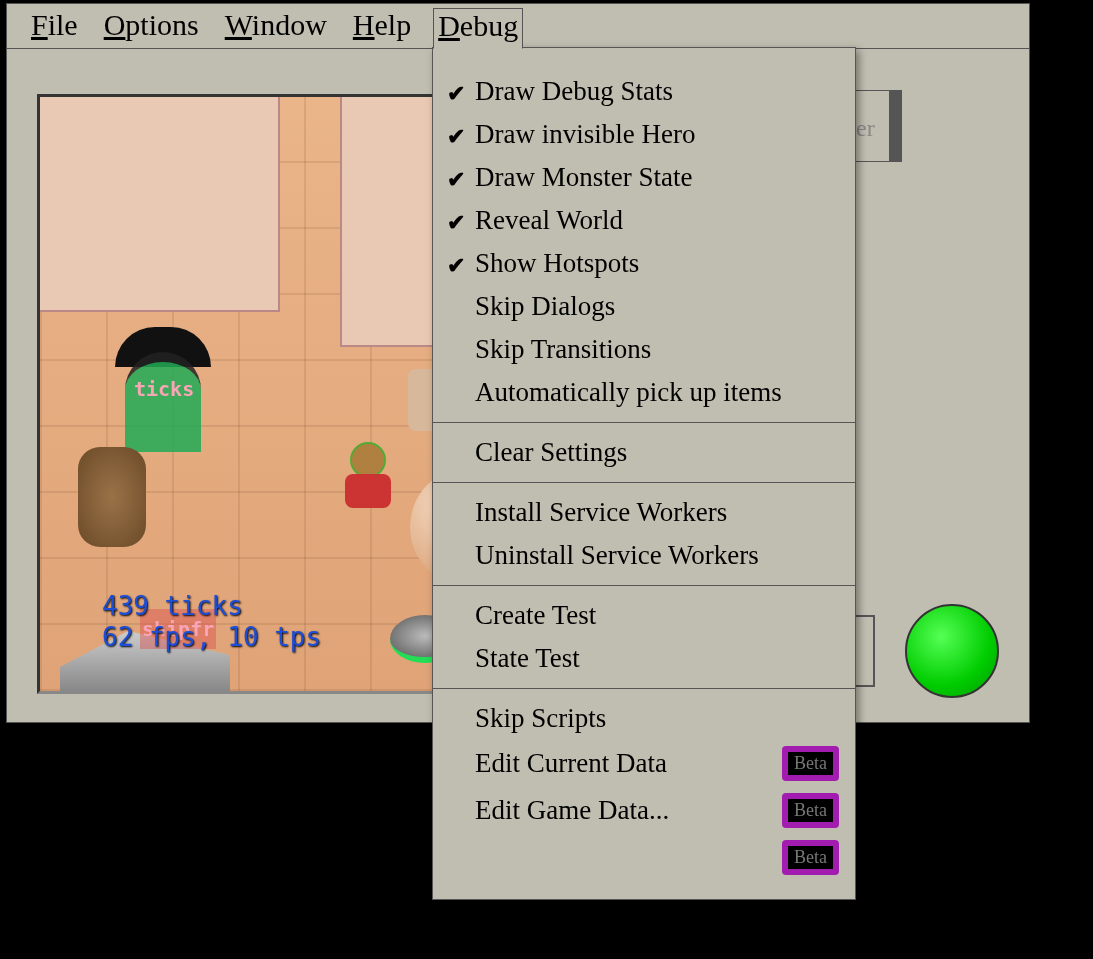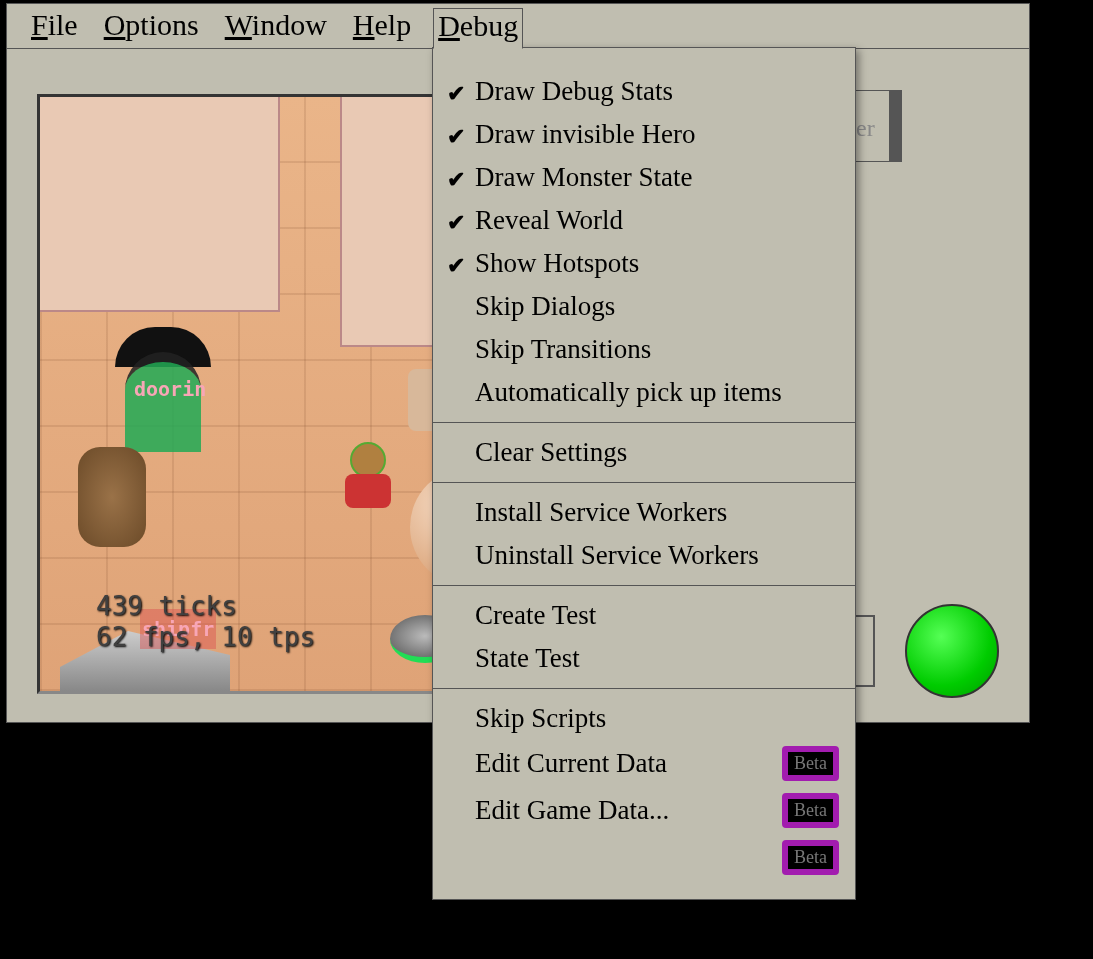--- a/index.html
+++ b/index.html
@@ -103,22 +103,22 @@
     background: radial-gradient(#bbb, #555);
     border-radius: 50%;
     border-bottom: 6px solid #2d5;
   }
   .hotspot-label {
     position: absolute; font-family: monospace; font-size: 20px; font-weight: bold;
   }
   .hotspot-doorin { left: 94px; top: 280px; color: #f8a6b6; }
   .hotspot-shipfr { left: 100px; top: 512px; color: #f8a6b6; background: rgba(220,80,80,.45); padding: 8px 2px; }
   .stats {
-    position: absolute; left: 56px; bottom: 38px;
-    font-family: monospace; font-size: 26px; color: #404040; line-height: 1.2;
+    position: absolute; left: 62px; bottom: 38px;
+    font-family: monospace; font-size: 26px; color: #1d4ed8; line-height: 1.2;
     text-shadow: 1px 1px 2px #000;
   }
   .pillar { position:absolute; left:368px; top:272px; width:38px; height:62px; background:#d8b89a; border-radius:8px; }
 
   .side-panels {
     position: absolute;
     right: 18px; top: 86px;
     width: 240px;
     display: flex; flex-direction: row; gap: 0;
   }
@@ -202,21 +202,21 @@
     <div class="pillar"></div>
     <div class="dome"></div>
     <div class="robot"></div>
     <div class="hero">
       <div class="head"></div>
         <div class="body"></div>
     </div>
     <div class="disc"></div>
     <div class="ship"></div>
 
-    <div class="hotspot-label hotspot-doorin">doorin</div>
+    <div class="hotspot-label hotspot-doorin">ticks</div>
     <div class="hotspot-label hotspot-shipfr">shipfr</div>
 
     <div class="stats">
       <div>439 ticks</div>
       <div>62 fps, 10 tps</div>
     </div>
   </div>
 
   <div class="side-panels">
     <div class="inv-slot">

